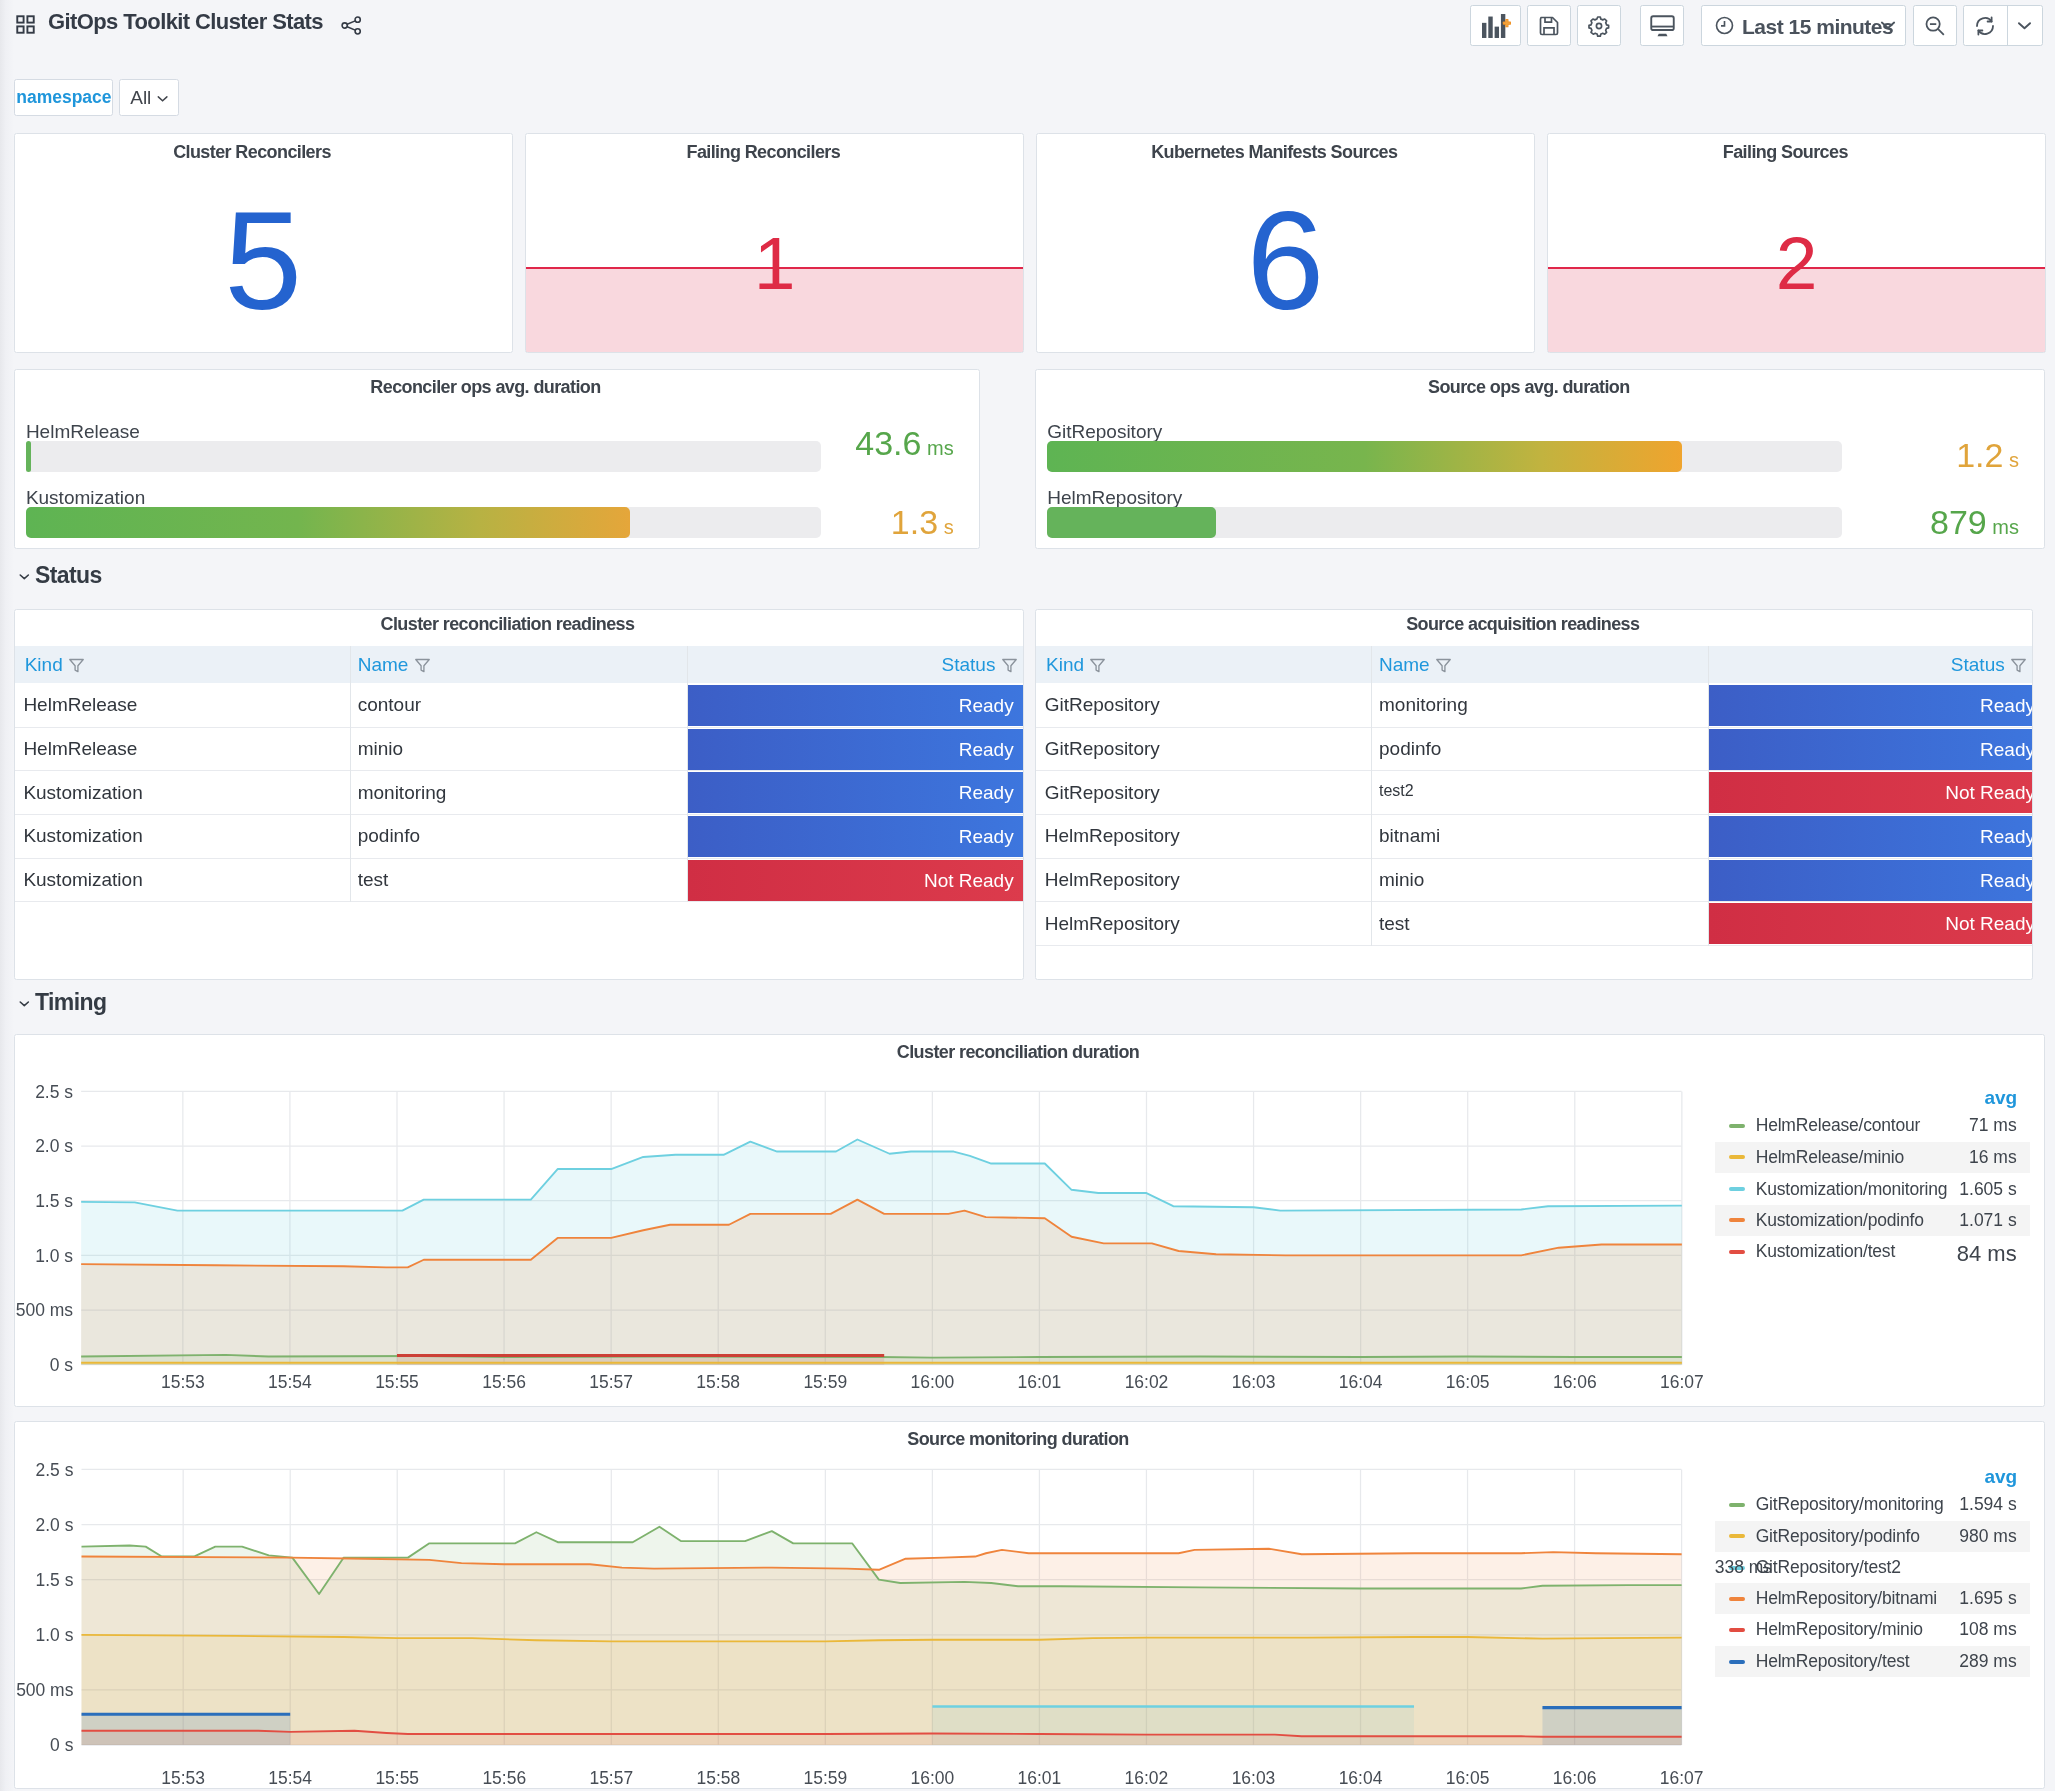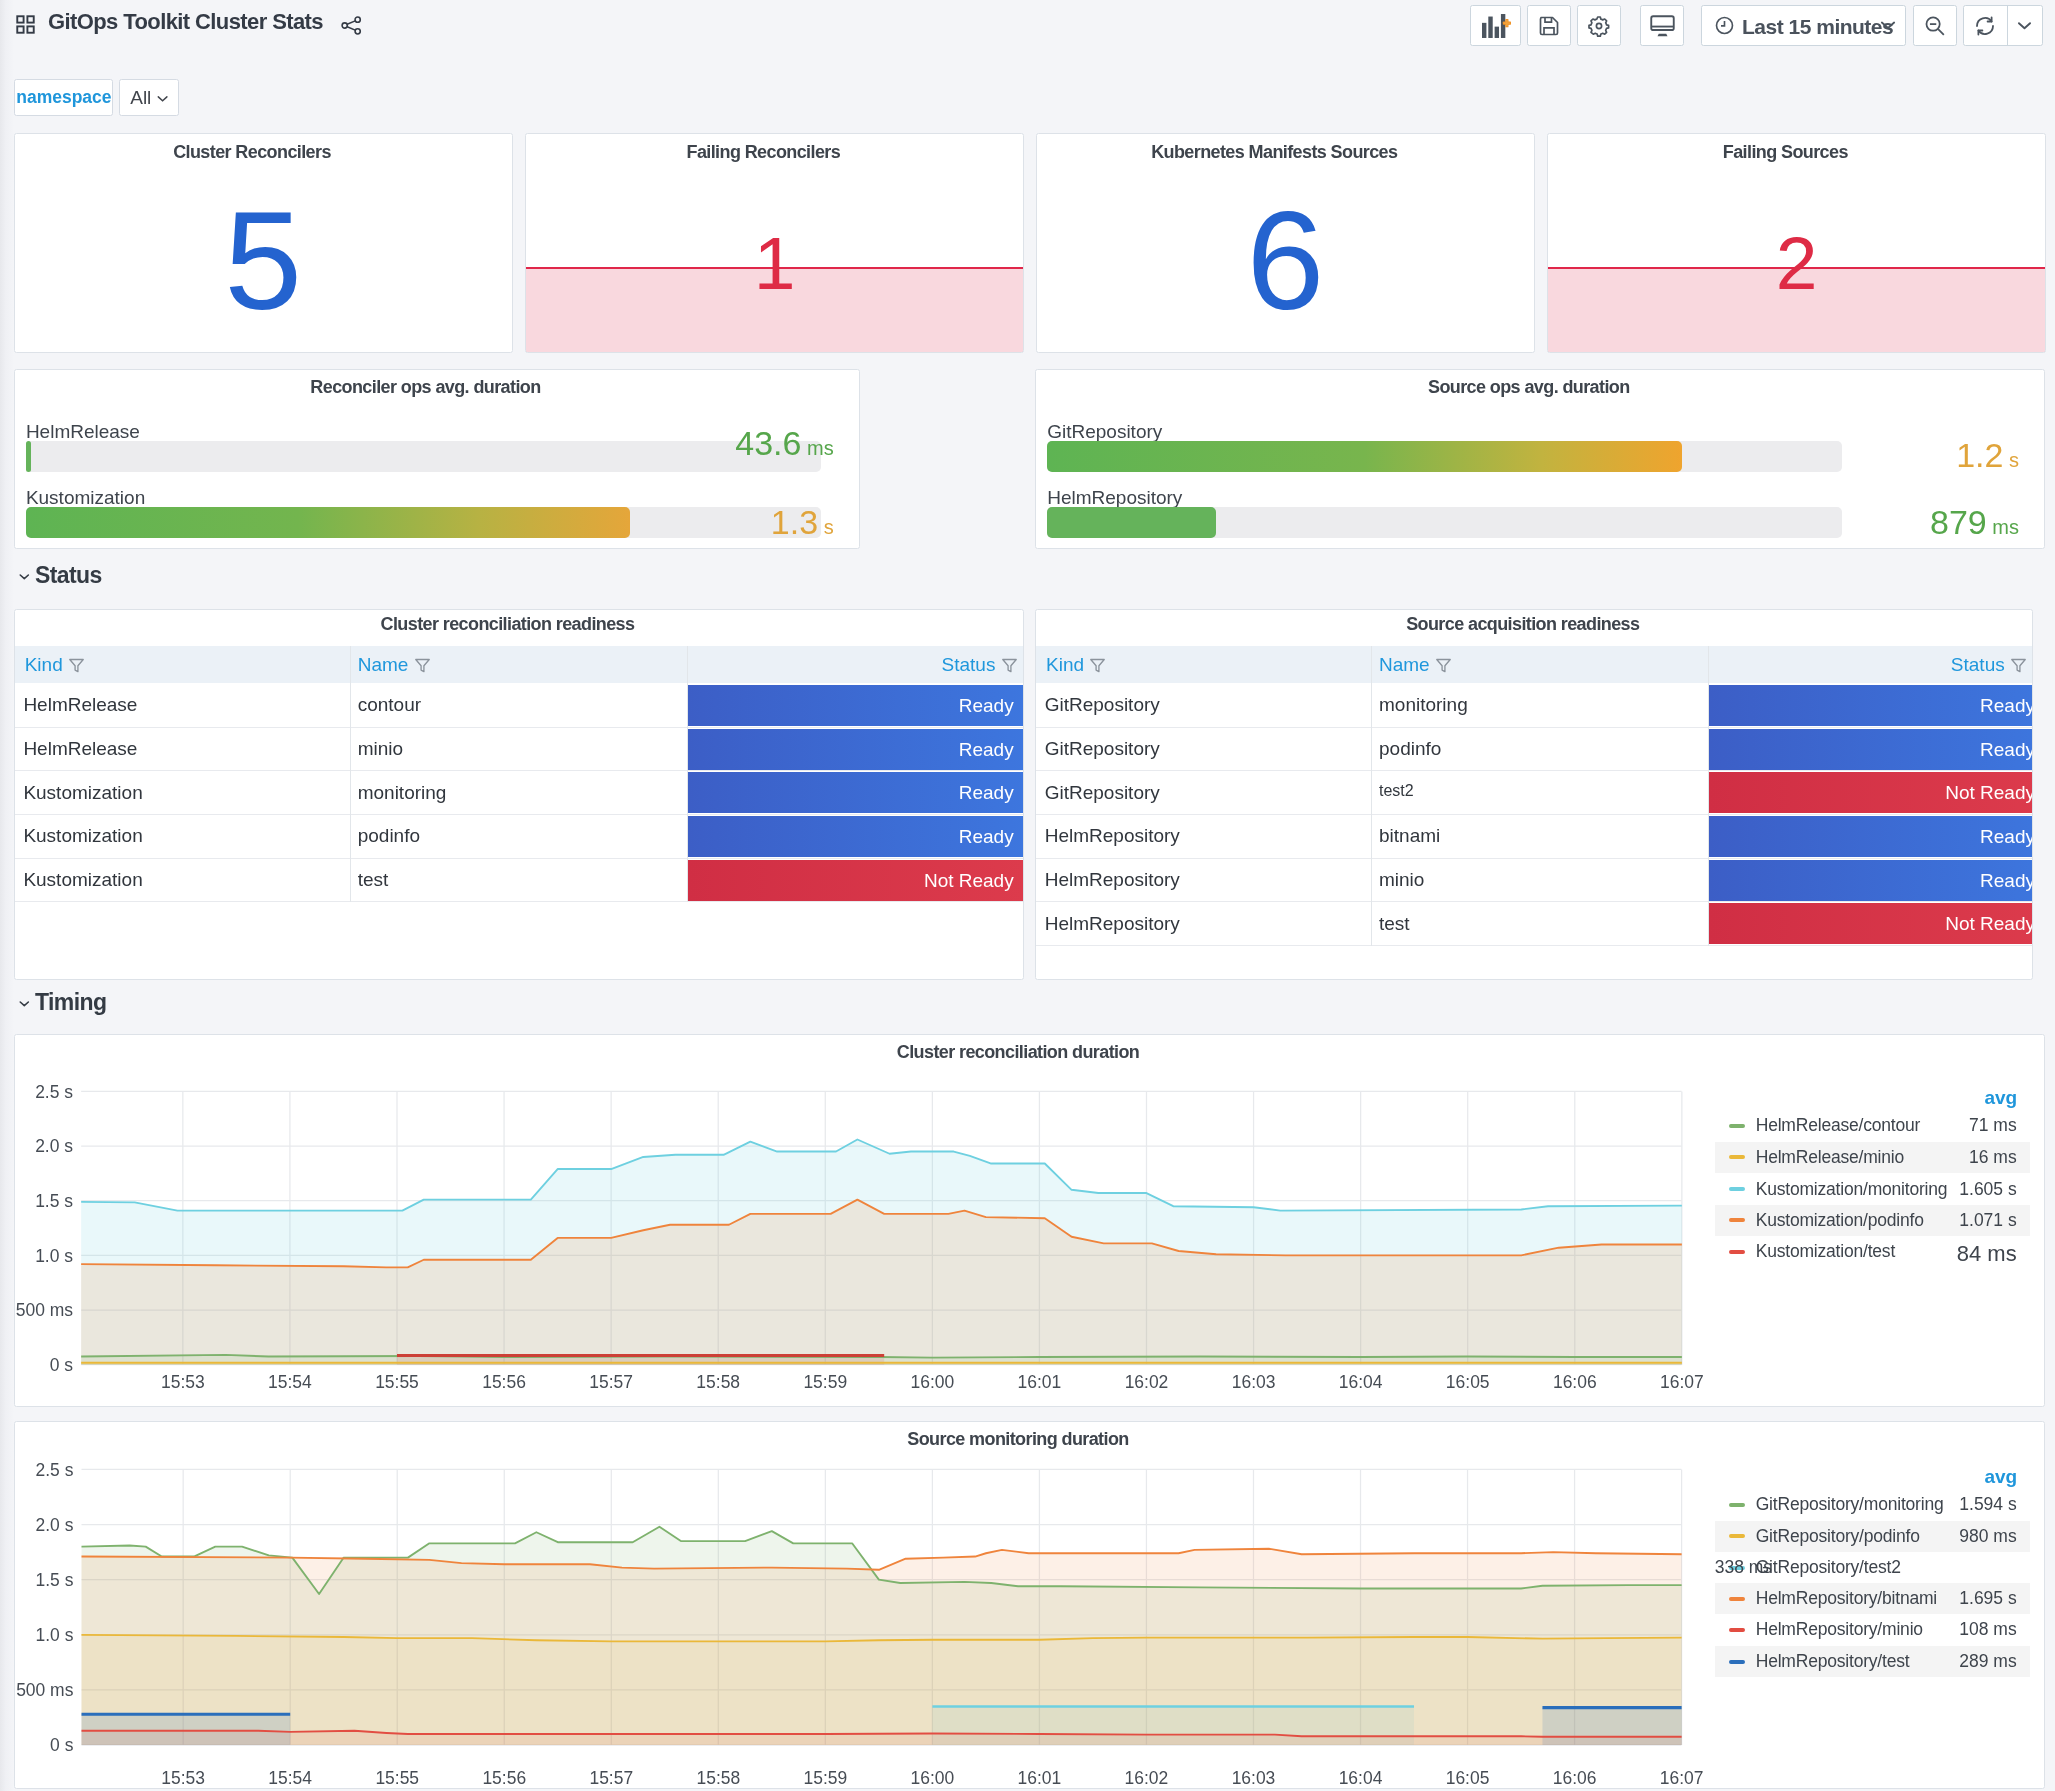--- a/index.html
+++ b/index.html
@@ -115,21 +115,21 @@
 <div class="abs" style="left:0;top:0;width:100%;height:100%;display:flex;align-items:center;justify-content:center;padding-top:35px">
         <span style="font-size:140px;font-weight:500;color:#2463cf;line-height:1">6</span>
       </div>
 </div>
 <div class="panel" style="left:1547px;top:133px;width:499px;height:220px;overflow:hidden">
 <div class="ptitle" style="top:7.5px">Failing Sources</div>
 <div class="abs" style="left:0;top:133px;width:100%;height:1.9px;background:#e0274a"></div>
 <div class="abs" style="left:0;top:135px;width:100%;height:84px;background:rgba(224,39,74,0.18)"></div>
 <div class="abs" style="left:0;top:92px;width:100%;text-align:center;font-size:75px;font-weight:500;color:#de2b45;line-height:1">2</div>
 </div>
-<div class="panel" style="left:13.7px;top:369px;width:846px;height:180px;padding-left:7px;">
+<div class="panel" style="left:13.7px;top:369px;width:966px;height:180px;padding-left:7px;">
 <div class="ptitle" style="top:6.9px">Reconciler ops avg. duration</div>
 <div class="abs" style="left:11.2px;top:51px;font-size:19px;color:#3e444c">HelmRelease</div>
 <div class="abs" style="left:11.2px;top:71px;width:795px;height:31px;background:#ececee;border-radius:5px"></div>
 <div class="abs" style="left:11.2px;top:71px;width:5px;height:31px;background:#65b35b;border-radius:5px"></div>
 <div class="abs" style="right:25px;top:52px;width:374px;text-align:right"><span style="font-size:34px;font-weight:500;color:#56A64B;line-height:1.25">43.6</span><span style="font-size:20px;font-weight:500;color:#56A64B"> ms</span></div>
 <div class="abs" style="left:11.2px;top:117px;font-size:19px;color:#3e444c">Kustomization</div>
 <div class="abs" style="left:11.2px;top:137px;width:795px;height:31px;background:#ececee;border-radius:5px"></div>
 <div class="abs" style="left:11.2px;top:137px;width:604px;height:31px;background:linear-gradient(90deg,#5eb453,#73b54e 45%,#b7b243 75%,#e5a63a);border-radius:5px"></div>
 <div class="abs" style="right:25px;top:131px;width:374px;text-align:right"><span style="font-size:34px;font-weight:500;color:#E0A43B;line-height:1.25">1.3</span><span style="font-size:20px;font-weight:500;color:#E0A43B"> s</span></div>
 </div>

